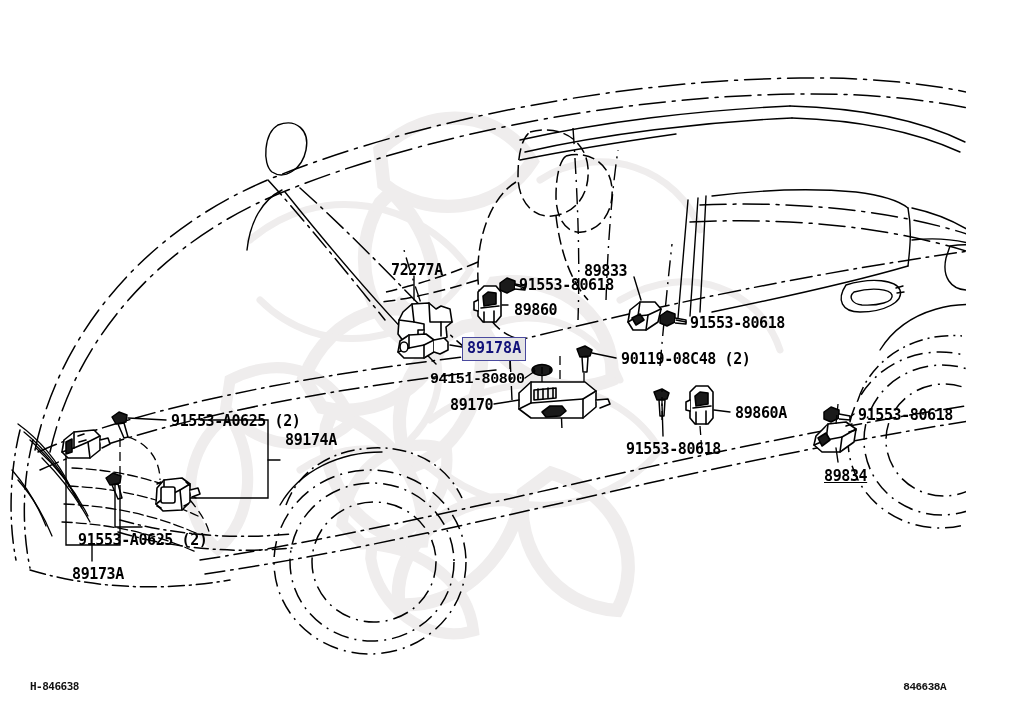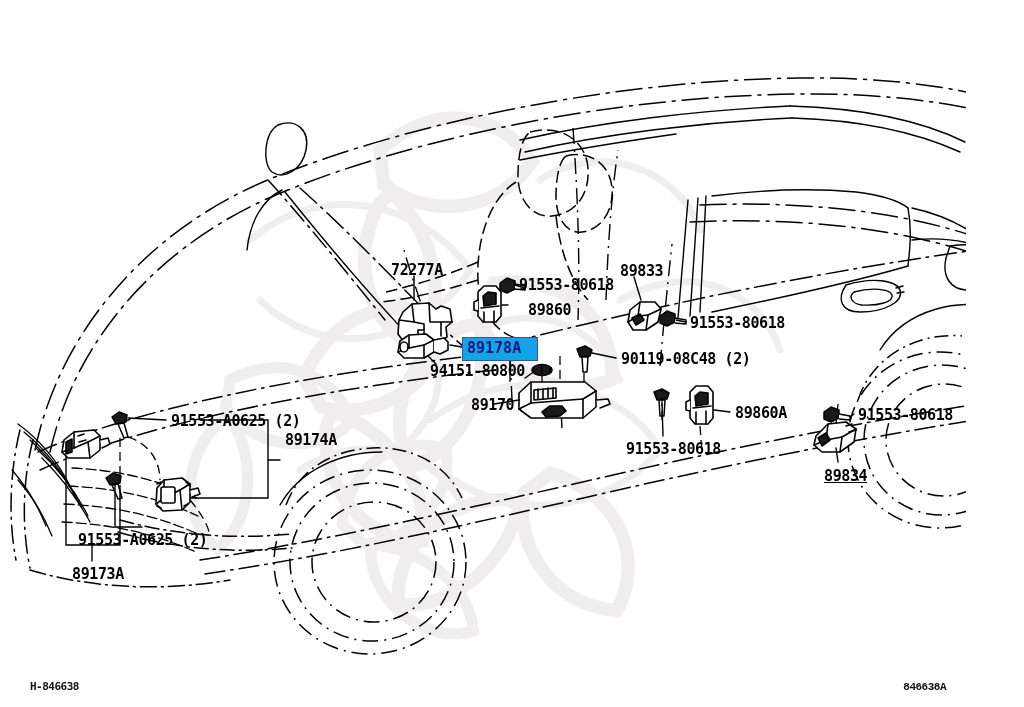--- a/index.html
+++ b/index.html
@@ -25,24 +25,24 @@
     position:absolute;
     font-family:"DejaVu Sans Mono","Liberation Mono",monospace;
     font-size:15px;
     font-weight:700;
     letter-spacing:-0.4px;
     color:#000000;
     white-space:nowrap;
     line-height:1;
   }
   .lbl.hl{
-    background:#0ea5e9;
+    background:#e5e5e5;
     color:#12127a;
     border:1px solid #4a4a9e;
-    padding:3px 16px 4px 4px;
+    padding:3px 4px 4px 4px;
     letter-spacing:0px;
   }
   
   .foot{
     position:absolute;
     bottom:14px;
     font-family:"DejaVu Sans Mono","Liberation Mono",monospace;
     font-size:11px;
     font-weight:700;
     color:#111111;
@@ -402,27 +402,27 @@
       <path d="M662,420 L662,390"></path>
       <path d="M700,426 L702,452"></path>
       <path d="M836,424 L838,404"></path>
       <path d="M584,373 L584,382"></path>
     </g>
   </svg>
 
   <div id="callout-layer">
       <div class="lbl" style="left: 391px; top: 263px;">72277A</div>
       <div class="lbl" style="left: 519px; top: 278px;">91553-80618</div>
-      <div class="lbl" style="left: 528px; top: 303px;">89860</div>
-      <div class="lbl" style="left: 620px; top: 264px;">89833</div>
+      <div class="lbl" style="left: 514px; top: 303px;">89860</div>
+      <div class="lbl" style="left: 584px; top: 264px;">89833</div>
       <div class="lbl" style="left: 690px; top: 316px;">91553-80618</div>
       <div class="lbl hl" style="left: 462px; top: 337px;">89178A</div>
       <div class="lbl" style="left: 621px; top: 352px;">90119-08C48 (2)</div>
-      <div class="lbl" style="left: 430px; top: 364px;">94151-80800</div>
-      <div class="lbl" style="left: 450px; top: 398px; margin-left: 21px;">89170</div>
+      <div class="lbl" style="left: 430px; top: 372px; font-family: Liberation Mono, monospace;">94151-80800</div>
+      <div class="lbl" style="left: 450px; top: 398px;">89170</div>
       <div class="lbl" style="left: 735px; top: 406px;">89860A</div>
       <div class="lbl" style="left: 626px; top: 442px;">91553-80618</div>
       <div class="lbl" style="left: 858px; top: 408px;">91553-80618</div>
       <div class="lbl" style="left: 824px; top: 469px; text-decoration: underline;">89834</div>
       <div class="lbl" style="left: 171px; top: 414px;">91553-A0625 (2)</div>
       <div class="lbl" style="left: 285px; top: 433px;">89174A</div>
       <div class="lbl" style="left: 78px; top: 533px;">91553-A0625 (2)</div>
       <div class="lbl" style="left: 72px; top: 567px;">89173A</div>
     </div>
 

